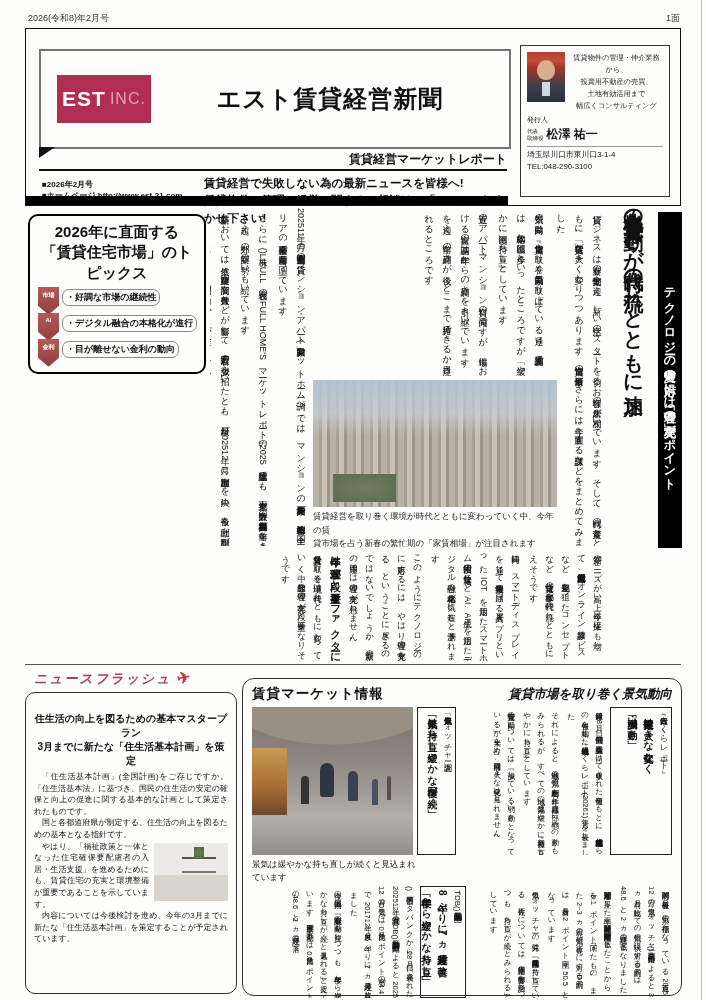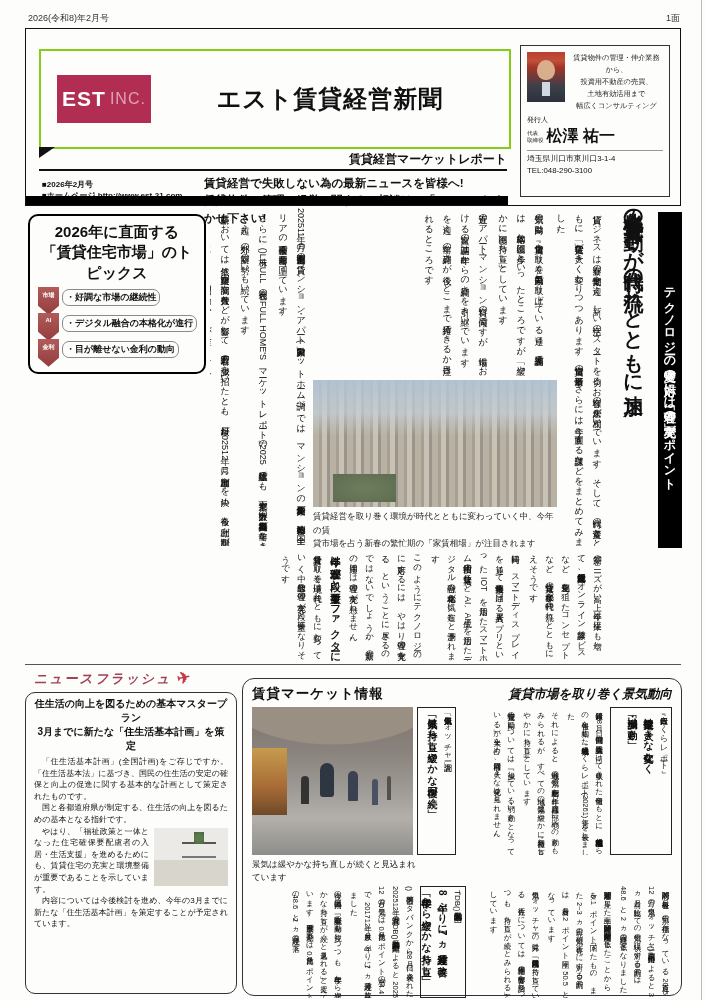--- a/index.html
+++ b/index.html
@@ -6,21 +6,21 @@
   .page{position:relative;width:706px;height:1000px;background:#fdfdfc;margin:0 auto;
         font-family:"Liberation Sans",sans-serif;color:#111;overflow:hidden;}
   .page::after{content:"";position:absolute;right:4px;top:0;width:1px;height:100%;background:#bbb;}
   .abs{position:absolute;}
   .vtext{writing-mode:vertical-rl;text-orientation:mixed;}
   .vtext p{margin:0 0 0 2px;}
   
   .meta{font-size:9px;color:#333;}
   
   .header-box{left:25px;top:28px;width:654px;height:176px;border:1.5px solid #111;}
-  .banner{position:absolute;left:13px;top:20px;width:468px;height:96px;border:2px solid #84cc16;
+  .banner{position:absolute;left:13px;top:20px;width:468px;height:96px;border:2px solid #737373;
           display:flex;align-items:center;}
   .logo{width:94px;height:48px;margin-left:16px;display:flex;align-items:center;justify-content:center;
         color:#fff;font-weight:bold;font-size:21px;letter-spacing:1px;}
   .logo .inc{color:#dfa3b6;font-size:16px;font-weight:normal;margin-left:4px;}
   .banner-title{flex:1;text-align:center;font-family:"Liberation Serif",serif;
                 font-weight:bold;font-size:24px;letter-spacing:1px;}
   .notch{position:absolute;left:13px;top:118px;width:0;height:0;
          border-top:11px solid #111;border-right:16px solid transparent;}
   .hline{background:#111;}
   .subtitle-row{position:absolute;left:13px;top:122px;width:468px;text-align:right;
@@ -34,21 +34,21 @@
             background:linear-gradient(180deg,#b8402e 0%,#c14f38 18%,#a33527 30%,#3a3f4a 70%,#2d313b 100%);
             position:relative;}
   .portrait::before{content:"";position:absolute;left:10px;top:8px;width:18px;height:20px;border-radius:50% 50% 45% 45%;
             background:#d9ae8d;}
   .portrait::after{content:"";position:absolute;left:15px;top:30px;width:8px;height:14px;background:#cfd8e2;}
   .blurb{line-height:1.65;color:#222;text-align:center;}
   .pub-role{clear:both;padding-top:4px;font-size:7px;}
   .pub-company{font-size:12.5px;font-weight:bold;letter-spacing:0px;}
   .rep-row{display:flex;align-items:center;margin-top:1px;}
   .rep-title{font-size:5.5px;line-height:1.2;margin-right:3px;}
-  .rep-name{font-size:16px;font-weight:bold;}
+  .rep-name{font-size:12px;font-weight:bold;}
   .pub-addr{margin-top:3px;font-size:7.8px;line-height:1.5;border-top:1px solid #999;padding-top:2px;}
   
   .topics{left:28px;top:214px;width:178px;height:160px;border:2px solid #000;border-radius:10px;
           box-sizing:border-box;padding:6px 4px;}
   .topics-title{text-align:center;font-size:15px;font-weight:bold;line-height:1.35;}
   .topic-row{display:flex;align-items:center;margin:4px 0 0 4px;height:22px;}
   .chev{width:21px;height:28px;margin-top:6px;flex:none;display:flex;align-items:flex-start;justify-content:center;
         color:#fff;font-size:6px;font-weight:bold;padding-top:4px;box-sizing:border-box;
         clip-path:polygon(0 0,100% 0,100% 68%,50% 100%,0 68%);
         background:linear-gradient(180deg,#b25b5b,#933c3c);}
@@ -72,21 +72,21 @@
        repeating-linear-gradient(90deg,#b9b2a4 0 6px,#a79f92 6px 9px,#c8c2b4 9px 14px,#9b948a 14px 17px),
        repeating-linear-gradient(0deg,#b4ada0 0 5px,#978f84 5px 8px);}
   .cityphoto::after{content:"";position:absolute;left:8%;bottom:4%;width:26%;height:22%;
      background:radial-gradient(ellipse at center,#6f7d5e,#5d6b50);}
   .caption{left:313px;top:510px;width:246px;font-size:8.5px;line-height:1.6;color:#222;}
   .divline{left:25px;top:664px;width:656px;height:1px;background:#555;}
   
   .nf-label{left:34px;top:668px;font-size:13px;font-weight:bold;color:#a04355;letter-spacing:2px;font-style:italic;}
   .nf-plane{display:inline-block;color:#c23a4a;font-size:16px;transform:rotate(-12deg);margin-left:6px;font-style:normal;}
   .nf-box{left:25px;top:692px;width:212px;height:302px;border:1.5px solid #333;border-radius:10px;
-          box-sizing:border-box;padding:4px 8px;overflow:hidden;}
+          box-sizing:border-box;padding:19px 8px;overflow:hidden;}
   .nf-head{text-align:center;font-weight:bold;font-size:10px;line-height:1.4;margin-bottom:3px;}
   .nf-box p{margin:0;font-size:8px;line-height:1.45;text-align:justify;text-indent:1em;}
   .roomphoto{float:right;width:74px;height:58px;margin:2px 0 2px 5px;
      background:linear-gradient(180deg,#eceae6 0 55%,#d8d5cd 55% 100%);position:relative;}
   .roomphoto::before{content:"";position:absolute;left:28px;top:14px;width:34px;height:2px;background:#555;
      box-shadow:0 14px 0 0 #777, 8px 28px 0 -1px #444, 30px 28px 0 -1px #444;}
   .roomphoto::after{content:"";position:absolute;left:40px;top:4px;width:10px;height:12px;
      background:radial-gradient(circle,#5d7a4e 40%,#476339 100%);}
   
   .mk-box{left:242px;top:678px;width:440px;height:318px;border:1.5px solid #333;border-radius:12px;

